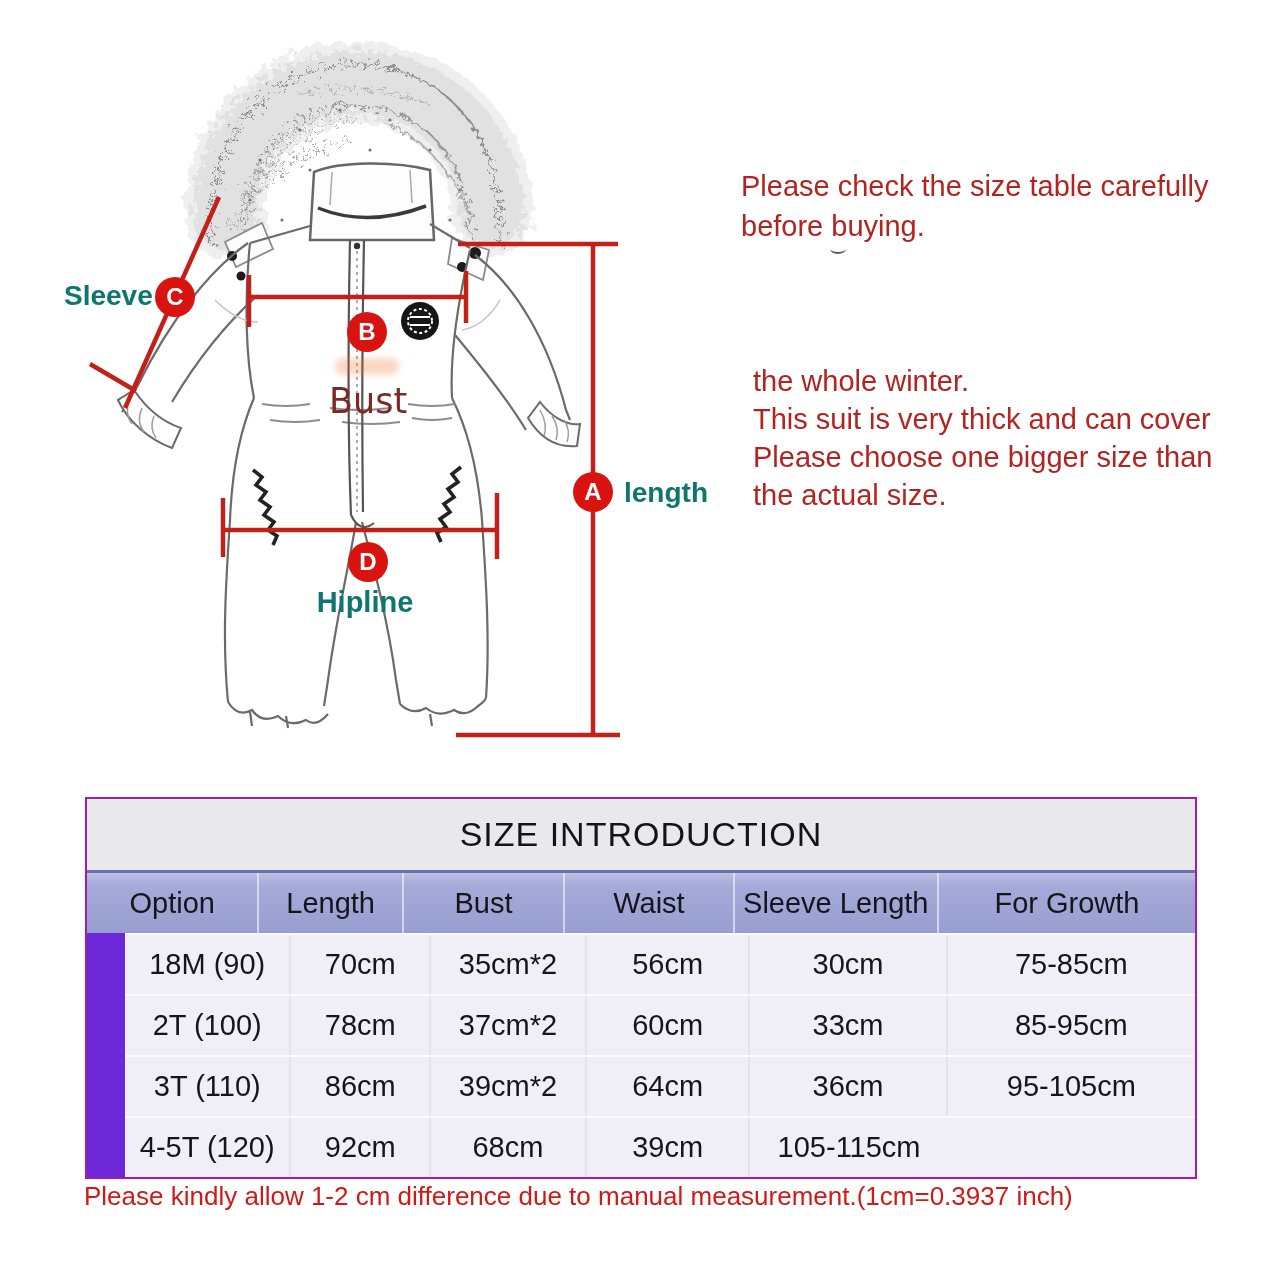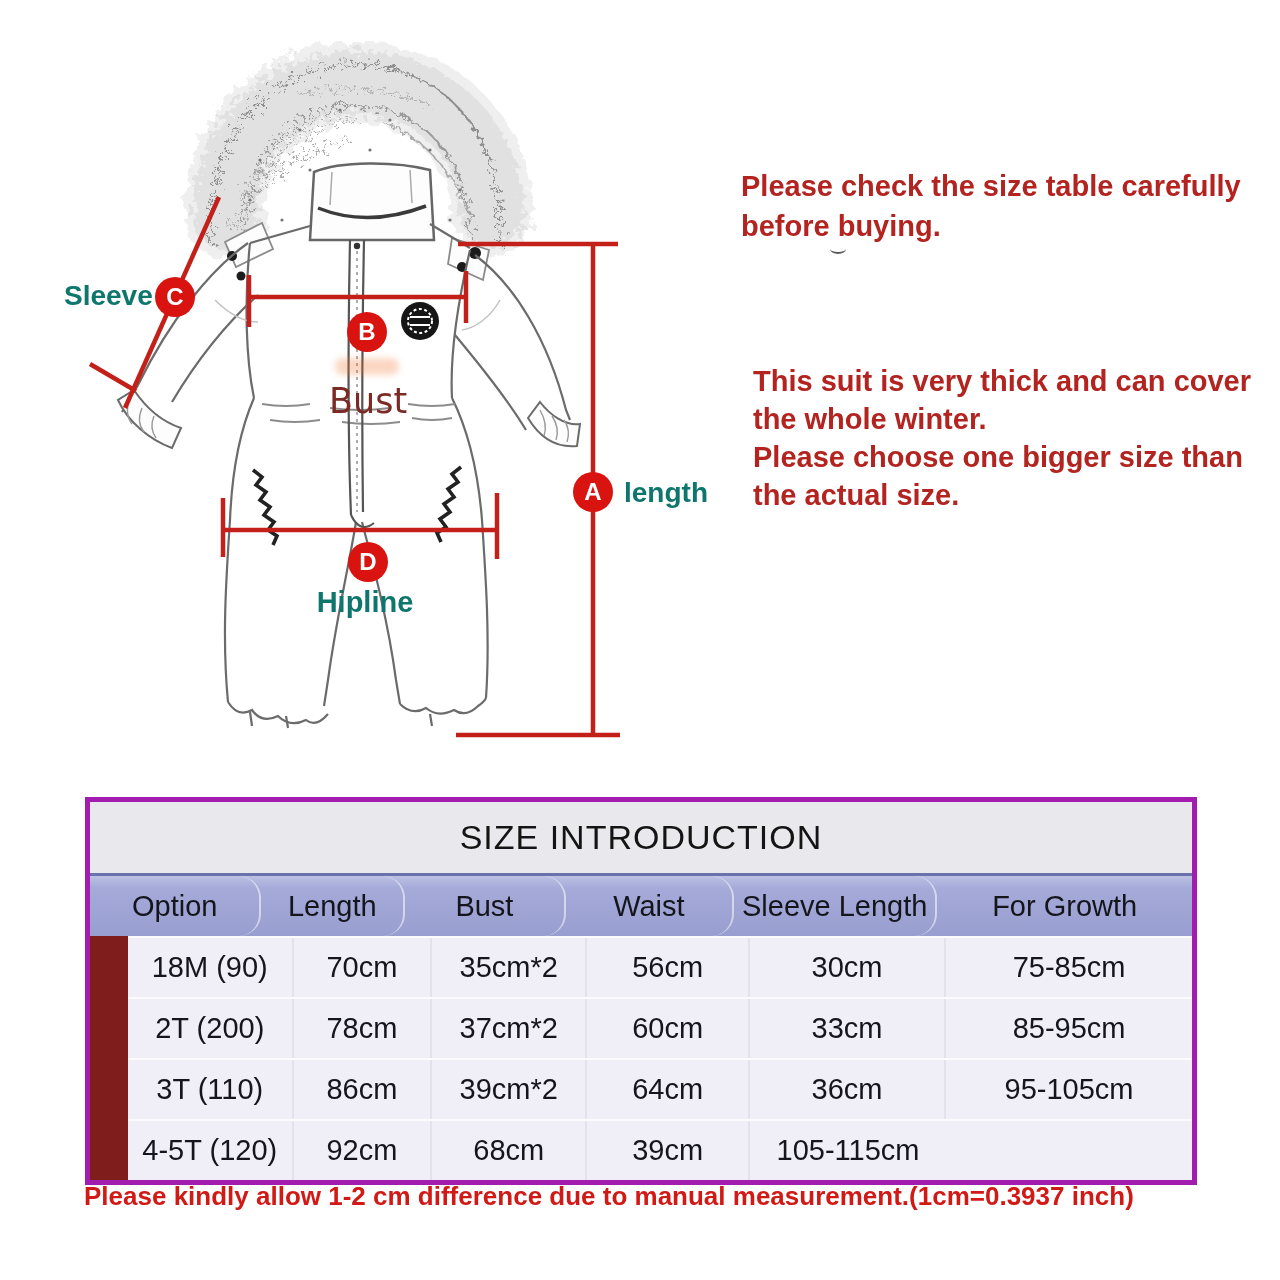--- a/index.html
+++ b/index.html
@@ -12,37 +12,37 @@
           line-height:40px;text-align:center;}
   .diag-label{position:absolute;color:#0f766e;font-weight:bold;font-size:28px;white-space:nowrap;}
   .bust-label{position:absolute;left:329px;top:381px;color:#7b2a26;font-size:35px;
               font-family:"DejaVu Sans",sans-serif;}
   .smudge{position:absolute;left:335px;top:358px;width:64px;height:17px;
           background:rgba(240,110,40,.28);filter:blur(3px);border-radius:8px;}
   .stray-mark{position:absolute;left:830px;top:244px;width:16px;height:8px;
               border-bottom:2.5px solid #5a5a5a;border-radius:0 0 50% 50%;}
 
   
-  .note{position:absolute;color:#b3231f;font-weight:bold;font-size:29px;}
+  .note{position:absolute;color:#b3231f;font-weight:normal;font-size:29px;}
   .note span{display:block;}
   #note-top{left:741px;top:166px;line-height:40px;}
   #note-mid{left:753px;top:362px;line-height:38px;}
   #note-bottom{left:84px;top:1181px;font-size:26px;color:#d11916;white-space:nowrap;}
 
   
   #size-table{position:absolute;left:85px;top:797px;width:1112px;
-              border:5px solid #a21caf;box-sizing:border-box;background:#7f1d1d;}
+              border:2px solid #a21caf;box-sizing:border-box;background:#6d28d9;}
   #table-title{height:71px;background:#e9e8ec;border-bottom:3px solid #6b71ab;
                display:flex;align-items:center;justify-content:center;
                font-size:34px;letter-spacing:1px;color:#141414;}
   .trow{display:grid;grid-template-columns:173fr 145fr 162fr 170fr 205fr 257fr;}
   .trow div{display:flex;align-items:center;justify-content:center;
             font-size:29px;color:#15151c;}
   #table-head{height:60px;background:linear-gradient(180deg,#bcc0e4 0%,#a5aad9 20%,#989ecf 100%);}
-  #table-head div{border-right:2px solid rgba(255,255,255,.55);border-radius:22px;}
+  #table-head div{border-right:2px solid rgba(255,255,255,.55);}
   #table-head div:last-child{border-right:none;}
   .body-row{height:59px;background:#f0eef6;border-top:2px solid #fbfbfd;margin-left:38px;}
   .body-row div{border-right:2px solid #e2e1ec;}
   .body-row div:last-child{border-right:none;}
 </style>
 </head>
 <body>
 
 <div id="stage">
 
@@ -193,22 +193,22 @@
   <div class="diag-label" style="left:624px;top:477px;">length</div>
   <div class="diag-label" style="left:295px;top:586px;width:140px;text-align:center;font-size:29px;">Hipline</div>
   <div class="bust-label">Bust</div>
 
   <div id="note-top" class="note">
     <span>Please check the size table carefully</span>
     <span>before buying.</span>
   </div>
   <div class="stray-mark"></div>
   <div id="note-mid" class="note">
+    <span>the whole winter.</span>
     <span>This suit is very thick and can cover</span>
-    <span>the whole winter.</span>
     <span>Please choose one bigger size than</span>
     <span>the actual size.</span>
   </div>
 
   <div id="size-table">
     <div id="table-title">SIZE INTRODUCTION</div>
     <div id="table-head" class="trow">
       <div>Option</div>
       <div>Length</div>
       <div>Bust</div>
@@ -218,21 +218,21 @@
     </div>
     <div class="trow body-row">
       <div>18M (90)</div>
       <div>70cm</div>
       <div>35cm*2</div>
       <div>56cm</div>
       <div>30cm</div>
       <div>75-85cm</div>
     </div>
     <div class="trow body-row">
-      <div>2T (200)</div>
+      <div>2T (100)</div>
       <div>78cm</div>
       <div>37cm*2</div>
       <div>60cm</div>
       <div>33cm</div>
       <div>85-95cm</div>
     </div>
     <div class="trow body-row">
       <div>3T (110)</div>
       <div>86cm</div>
       <div>39cm*2</div>

